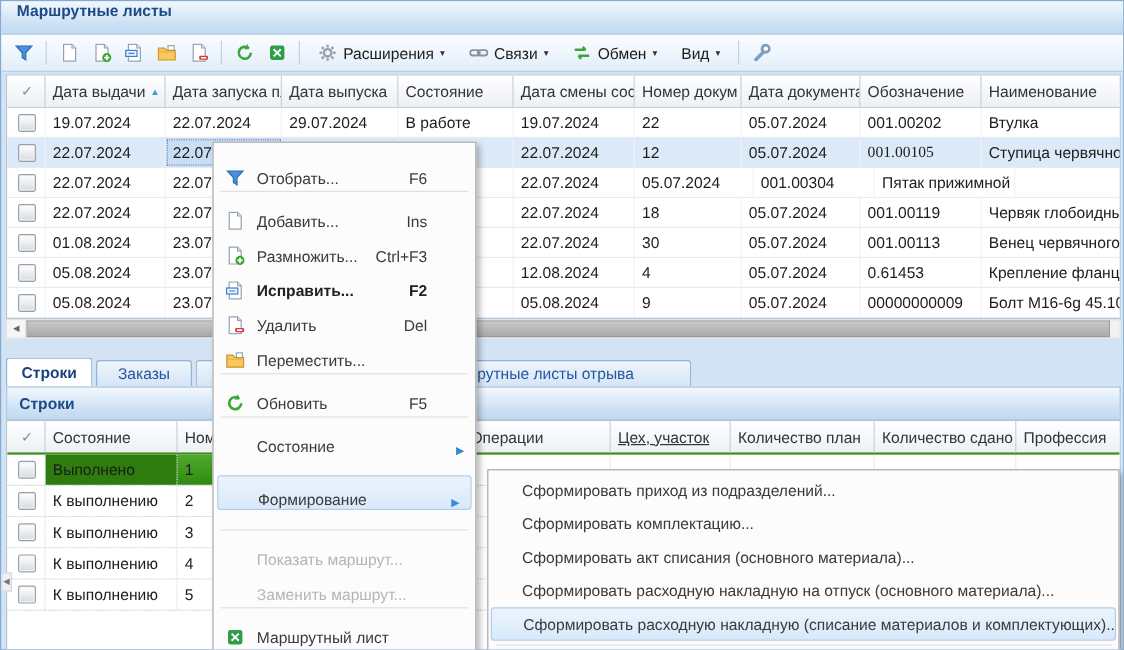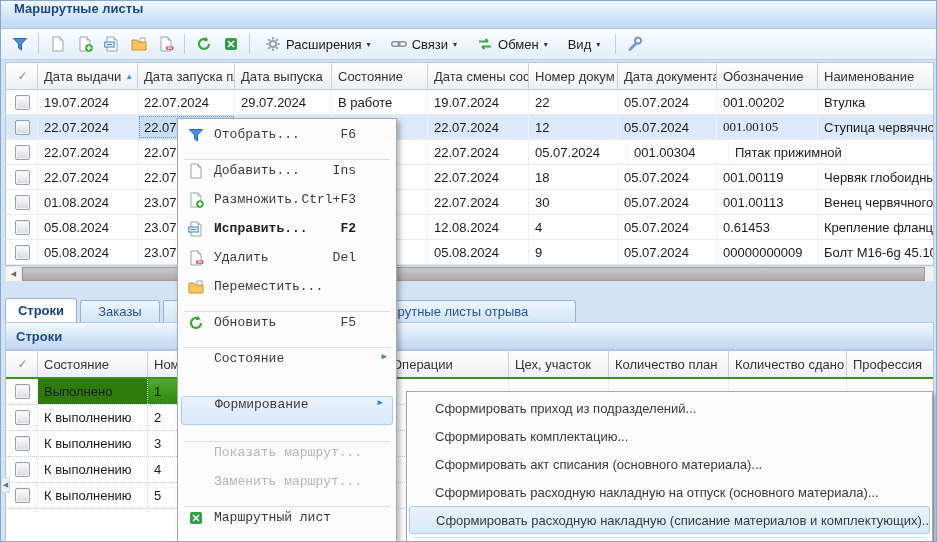--- a/index.html
+++ b/index.html
@@ -63,22 +63,22 @@
     background:linear-gradient(#f2f8fd,#cfe2f5 65%,#c2d9f0);border:1px solid #b3c9e2;
     display:flex;align-items:center;padding-left:10px;font-size:13px;font-weight:bold;color:#1b4a87;}
 
   
   .ctxmenu{position:absolute;left:176px;top:117px;width:220px;height:427px;background:#fcfcfc;
     border:1px solid #a9a9a9;box-shadow:3px 3px 5px rgba(0,0,0,.28);box-sizing:border-box;
     padding-top:8px;z-index:30;}
   .submenu{position:absolute;left:405px;top:390px;width:527px;height:154px;background:#fcfcfc;
     border:1px solid #a9a9a9;box-shadow:3px 3px 5px rgba(0,0,0,.28);box-sizing:border-box;
     padding-top:2px;z-index:31;}
-  .mi{height:29px;display:flex;align-items:flex-start;padding:0 10px 0 8px;font-size:13px;color:#3a3a3a;
-    position:relative;box-sizing:border-box;font-family:Liberation Mono, monospace;}
+  .mi{height:29px;display:flex;align-items:flex-end;padding:0 10px 0 8px;font-size:13px;color:#3a3a3a;
+    position:relative;box-sizing:border-box;}
   .mi .ic{width:20px;display:flex;justify-content:center;margin-right:8px;flex:none;}
   .mi .lbl{white-space:nowrap;overflow:hidden;}
   .mi .sc{margin-left:auto;padding-right:30px;}
   .mi .arr{position:absolute;right:9px;color:#3f87d2;font-size:9px;}
   .mi.bold .lbl,.mi.bold .sc{font-weight:bold;color:#222;}
   .mi.dis{color:#b5b5b5;}
   .mi.hl{background:linear-gradient(#ecf4fc,#d7e9fa);border:1px solid #aecdec;border-radius:3px;margin:16px 3px;padding:0 7px 0 5px;}
   .msep{height:1px;background:#e0e0e0;margin:3px 6px;}
   .smi{height:28px;display:flex;align-items:center;padding:0 10px 0 28px;font-size:13px;color:#3a3a3a;
     box-sizing:border-box;white-space:nowrap;overflow:hidden;}
@@ -391,21 +391,21 @@
         <div class="c" style="width: 110px;">
           <span>Состояние</span>
         </div>
         <div class="c" style="width: 34px;">
           <span>Номер</span>
         </div>
         <div class="c" style="width: 204px;"></div>
         <div class="c" style="width: 123px;">
           <span>Операции</span>
         </div>
-        <div class="c" style="width: 100px;">
+        <div class="c" style="width: 100px; text-decoration: underline;">
           <span>Цех, участок</span>
         </div>
         <div class="c" style="width: 120px;">
           <span>Количество план</span>
         </div>
         <div class="c" style="width: 118px;">
           <span>Количество сдано</span>
         </div>
         <div class="c" style="width: 88px;">
           <span>Профессия</span>

